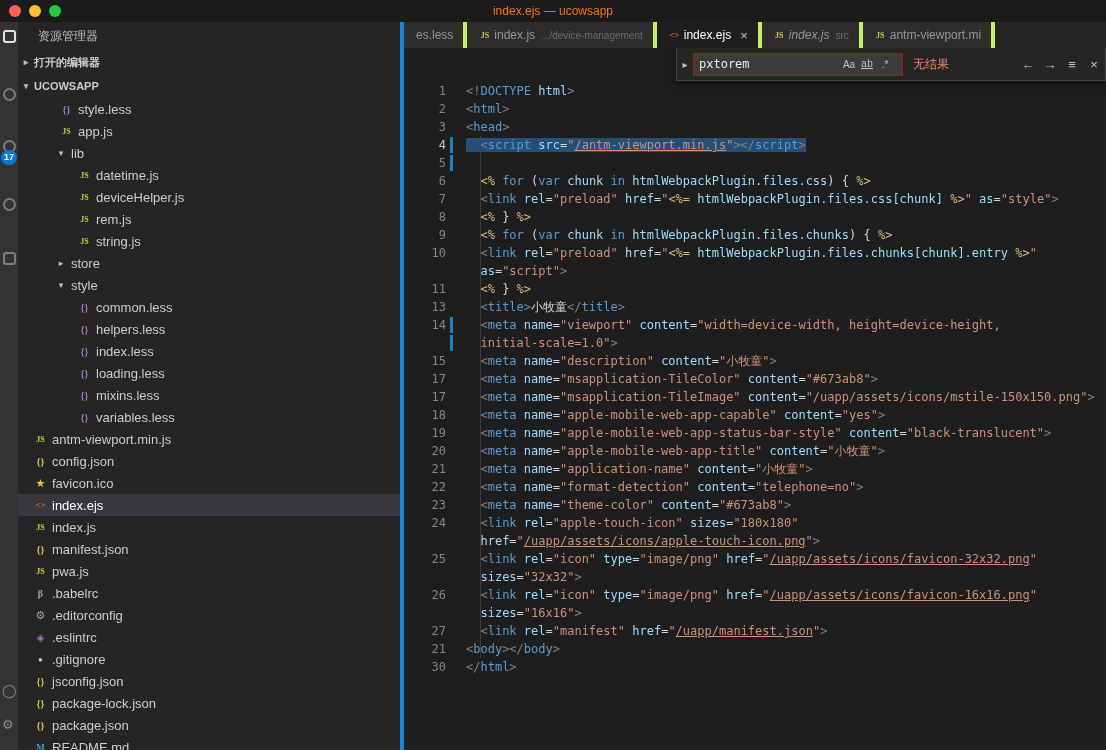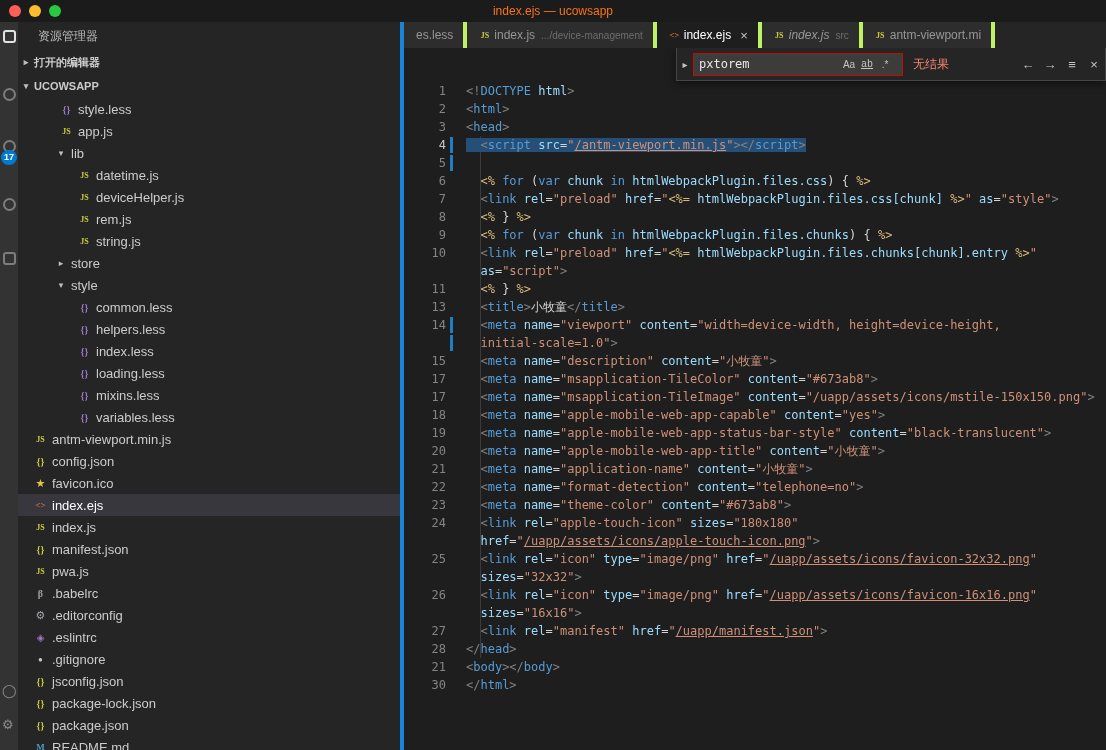--- a/index.html
+++ b/index.html
@@ -422,25 +422,20 @@
               <span class="ln"></span>
               <span class="gut"></span>
               <span class="lc"><span class="tk-txt">  </span><span class="tk-attr">sizes</span><span class="tk-txt">=</span><span class="tk-str">"16x16"</span><span class="tk-p">&gt;</span></span>
             </div>
             <div class="crow">
               <span class="ln">27</span>
               <span class="gut"></span>
               <span class="lc"><span class="tk-txt">  </span><span class="tk-p">&lt;</span><span class="tk-tag">link</span><span class="tk-txt"> </span><span class="tk-attr">rel</span><span class="tk-txt">=</span><span class="tk-str">"manifest"</span><span class="tk-txt"> </span><span class="tk-attr">href</span><span class="tk-txt">=</span><span class="tk-str">"</span><span class="tk-lnk">/uapp/manifest.json</span><span class="tk-str">"</span><span class="tk-p">&gt;</span></span>
             </div>
             <div class="crow">
-              <span class="ln">28</span>
-              <span class="gut"></span>
-              <span class="lc"><span class="tk-p">&lt;/</span><span class="tk-tag">head</span><span class="tk-p">&gt;</span></span>
-            </div>
-            <div class="crow">
               <span class="ln">21</span>
               <span class="gut"></span>
               <span class="lc"><span class="tk-p">&lt;</span><span class="tk-tag">body</span><span class="tk-p">&gt;&lt;/</span><span class="tk-tag">body</span><span class="tk-p">&gt;</span></span>
             </div>
             <div class="crow">
               <span class="ln">30</span>
               <span class="gut"></span>
               <span class="lc"><span class="tk-p">&lt;/</span><span class="tk-tag">html</span><span class="tk-p">&gt;</span></span>
             </div>
           </div>

